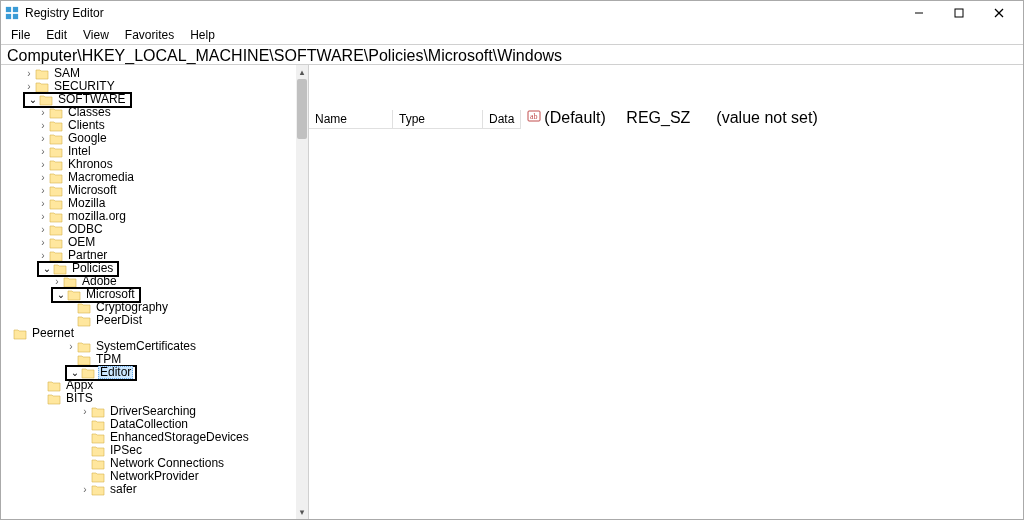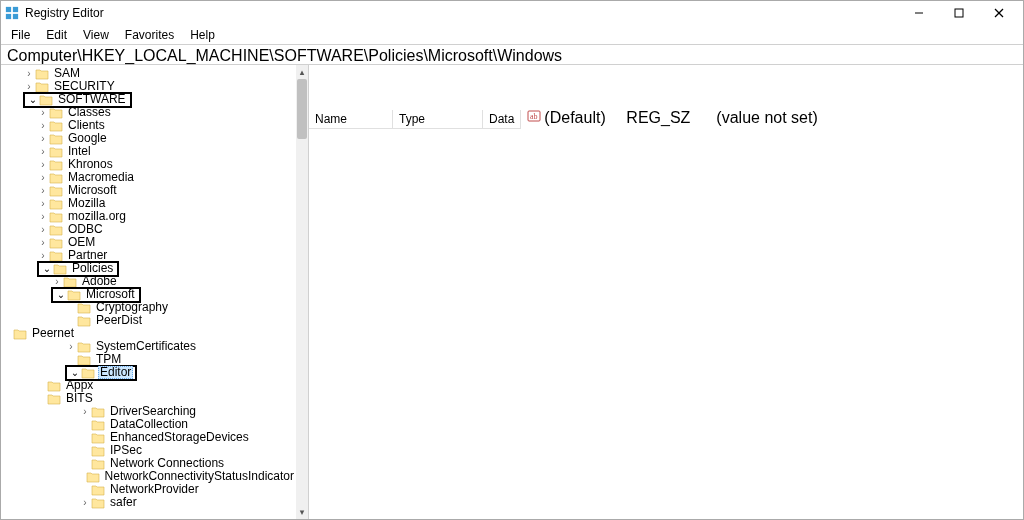--- a/index.html
+++ b/index.html
@@ -377,29 +377,20 @@
               </span>
               <span class="label">Network Connections</span>
             </div>
             <div class="node" style="padding-left:78px">
               <span class="twisty"></span>
               <span class="folder-icon">
                 <svg width="14" height="12" viewBox="0 0 14 12">
                   <path d="M1 2 L5 2 L6 3 L13 3 L13 11 L1 11 Z" fill="#ffe79e" stroke="#d6b24c" stroke-width="0.6"></path>
                 </svg>
               </span>
-              <span class="label">NetworkConnectivityStatusIndicator</span>
-            </div>
-            <div class="node" style="padding-left:78px">
-              <span class="twisty"></span>
-              <span class="folder-icon">
-                <svg width="14" height="12" viewBox="0 0 14 12">
-                  <path d="M1 2 L5 2 L6 3 L13 3 L13 11 L1 11 Z" fill="#ffe79e" stroke="#d6b24c" stroke-width="0.6"></path>
-                </svg>
-              </span>
               <span class="label">NetworkProvider</span>
             </div>
             <div class="node" style="padding-left:78px">
               <span class="twisty">›</span>
               <span class="folder-icon">
                 <svg width="14" height="12" viewBox="0 0 14 12">
                   <path d="M1 2 L5 2 L6 3 L13 3 L13 11 L1 11 Z" fill="#ffe79e" stroke="#d6b24c" stroke-width="0.6"></path>
                 </svg>
               </span>
               <span class="label">safer</span>

